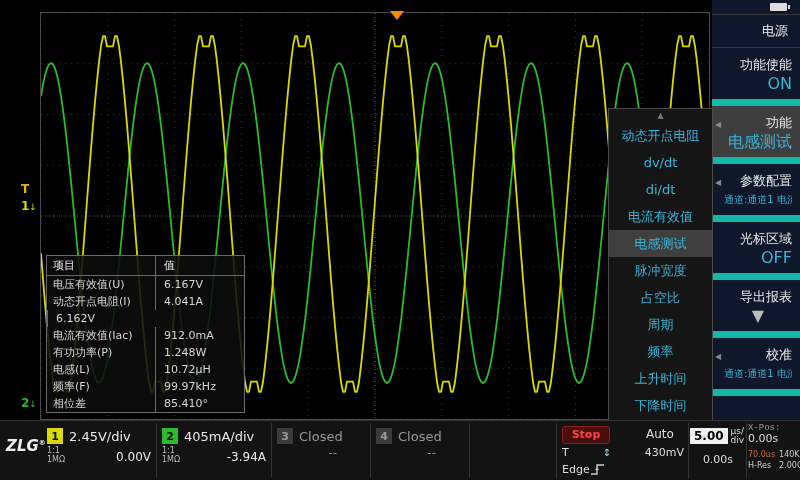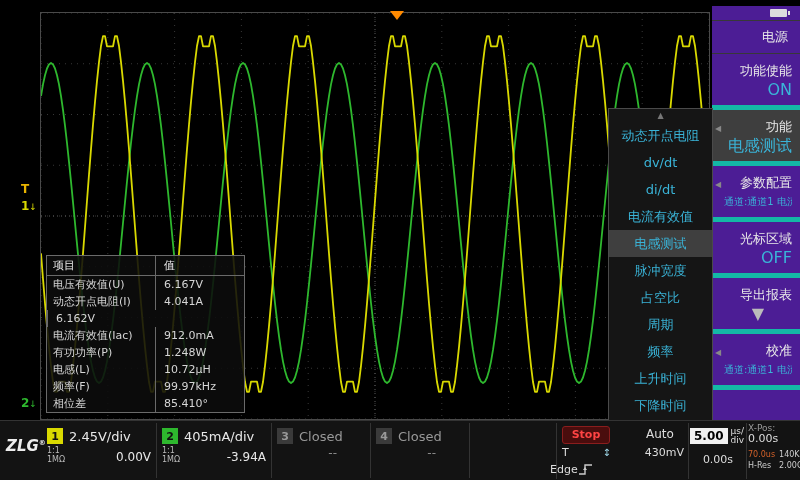--- a/index.html
+++ b/index.html
@@ -27,27 +27,27 @@
   
   .popup{position:absolute;left:608px;top:108px;width:103px;height:311px;background:#151515;
          border:1px solid #4a4a4a;z-index:6;display:flex;flex-direction:column;}
   .popup-scroll{height:13px;text-align:center;color:#777;font-size:8px;line-height:13px;}
   #popup-list{flex:1;display:flex;flex-direction:column;}
   .popup-item{flex:1;display:flex;align-items:center;justify-content:center;
               color:#3ab4d8;font-size:13px;white-space:nowrap;cursor:default;}
   .popup-item.active{background:#3f3f3f;}
 
   
-  .rpanel{position:absolute;left:712px;top:6px;width:88px;height:420px;background:#4c1d95;z-index:4;}
+  .rpanel{position:absolute;left:712px;top:0;width:88px;height:420px;background:#0f172a;z-index:4;}
   .battery{position:absolute;top:3px;right:8px;width:22px;height:9px;}
   .bat-body{position:absolute;left:0;top:0;width:17px;height:8px;background:#ddd;border-radius:1px;}
   .bat-nub{position:absolute;left:18px;top:2px;width:2px;height:4px;background:#ddd;}
   .rp-power{margin-top:14px;height:32px;line-height:32px;text-align:right;padding-right:12px;
             color:#e8e8e8;font-size:13px;border-top:1px solid #383838;border-bottom:1px solid #383838;}
-  .rp-sec{position:relative;border-bottom:5px solid #14b8a6;padding:7px 8px 7px 12px;text-align:right;}
+  .rp-sec{position:relative;border-bottom:7px solid #14b8a6;padding:7px 8px 7px 12px;text-align:right;}
   .rp-sec.active{background:#3e3e3e;}
   .rp-title{color:#e8e8e8;font-size:13px;line-height:20px;white-space:nowrap;}
   .rp-val{color:#3ab4d8;font-size:16px;line-height:17px;white-space:nowrap;overflow:hidden;}
   .rp-val.small{font-size:10px;}
   .rp-val.gray{color:#bbb;text-align:center;}
   .rp-chevron{position:absolute;left:3px;top:14px;color:#888;font-size:8px;}
 
   
   .bbar{position:absolute;left:0;top:420px;width:800px;height:60px;background:#131313;
         border-top:1px solid #333;z-index:7;color:#ddd;}
@@ -72,32 +72,32 @@
   .ch-val.off{color:#888;margin-right:28px;}
   .vline{position:absolute;top:2px;height:56px;width:1px;background:#333;}
 
   .stop-btn{position:absolute;left:562px;top:5px;width:46px;height:16px;background:#4a0d0d;
             border:1px solid #8a1d1d;border-radius:3px;color:#ff4444;font-size:11px;
             font-weight:bold;text-align:center;line-height:15px;}
   .auto{position:absolute;left:646px;top:6px;color:#ddd;font-size:12px;}
   .trow2{position:absolute;left:562px;top:25px;width:122px;display:flex;justify-content:space-between;
          align-items:center;color:#ddd;font-size:11px;}
   .updown{color:#9fd8e8;font-size:10px;}
-  .trow3{position:absolute;left:550px;top:42px;width:122px;display:flex;align-items:center;
+  .trow3{position:absolute;left:562px;top:42px;width:122px;display:flex;align-items:center;
          color:#ddd;font-size:11px;}
   .edgeicon{display:block;}
 
   .tbsec{position:absolute;left:690px;top:2px;width:56px;height:56px;}
   .tb-main{display:flex;align-items:center;gap:3px;margin-top:4px;}
   .tb-box{background:#f0f0f0;color:#000;font-weight:bold;font-size:12px;padding:1px 4px;}
   .tb-unit{display:flex;flex-direction:column;font-size:9px;color:#ddd;line-height:9px;}
   .tb-off{margin-top:8px;text-align:center;font-size:11px;color:#ddd;}
 
   .xsec{position:absolute;left:748px;top:2px;width:50px;}
-  .xpos-label{font-size:9px;color:#999;}
+  .xpos-label{font-size:9px;color:#999;font-family:Liberation Mono, monospace;}
   .xpos-val{font-size:11px;color:#ddd;line-height:12px;}
   .xgrid{display:grid;grid-template-columns:auto auto;gap:2px 4px;font-size:8px;color:#ccc;margin-top:5px;white-space:nowrap;}
   .win{color:#d4622a;}
 </style>
 </head>
 <body>
 
 <div class="screen">
 
   <svg id="scope-svg" class="scope" width="668" height="406">

